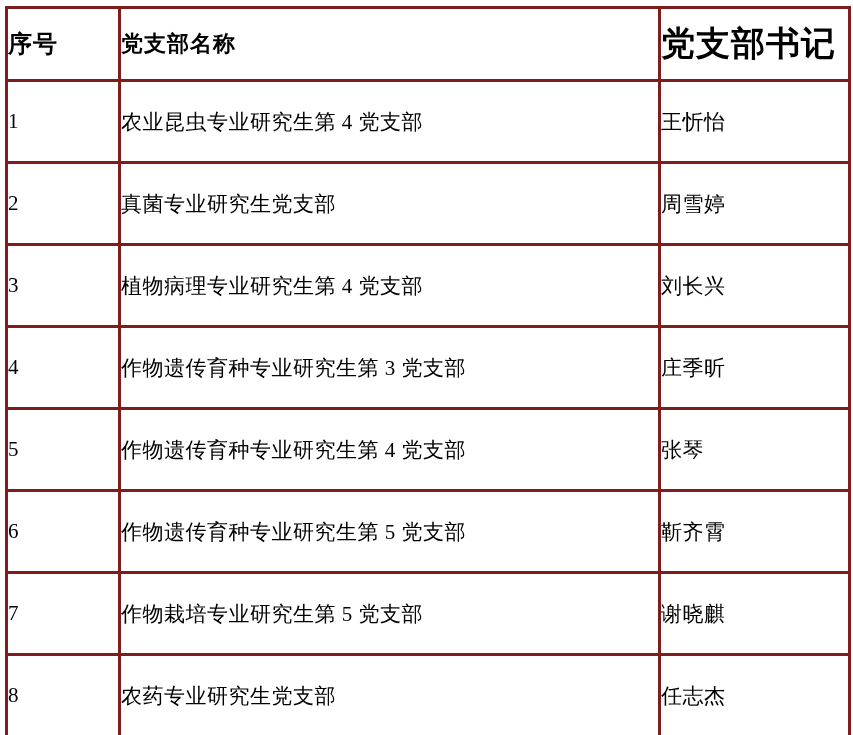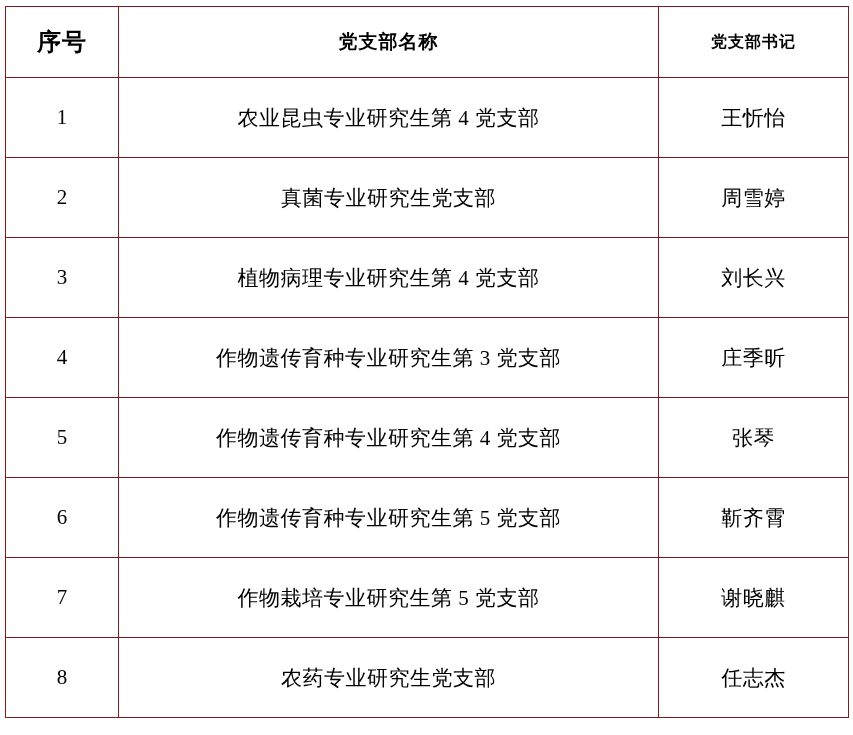--- a/index.html
+++ b/index.html
@@ -21,39 +21,39 @@
     box-sizing: border-box;
   }
   table.party-table {
     border-collapse: collapse;
     table-layout: fixed;
     width: 843px;
     margin: 6px 0 0 5px;
   }
   table.party-table td,
   table.party-table th {
-    border: 1px solid #7f1d1d;
-    text-align: center;
+    border: 3px solid #7f1d1d;
+    text-align: left;
     vertical-align: middle;
     padding: 0;
     font-weight: normal;
   }
   col.col-index { width: 113px; }
   col.col-name  { width: 540px; }
   col.col-sec   { width: 190px; }
 
   tr.header-row th {
     height: 70px;
     font-size: 25px;
     font-weight: bold;
     letter-spacing: 1px;
   }
   tr.header-row th.h-index { font-size: 24px; }
-  tr.header-row th.h-name  { font-size: 19px; }
-  tr.header-row th.h-sec   { font-size: 16px; }
+  tr.header-row th.h-name  { font-size: 22px; }
+  tr.header-row th.h-sec   { font-size: 34px; }
 
   tr.data-row td {
     height: 79px;
     font-size: 21px;
   }
   td.cell-index {
     font-size: 19px;
     font-family: "Liberation Serif", "DejaVu Serif", serif;
   }
   td.cell-name {

